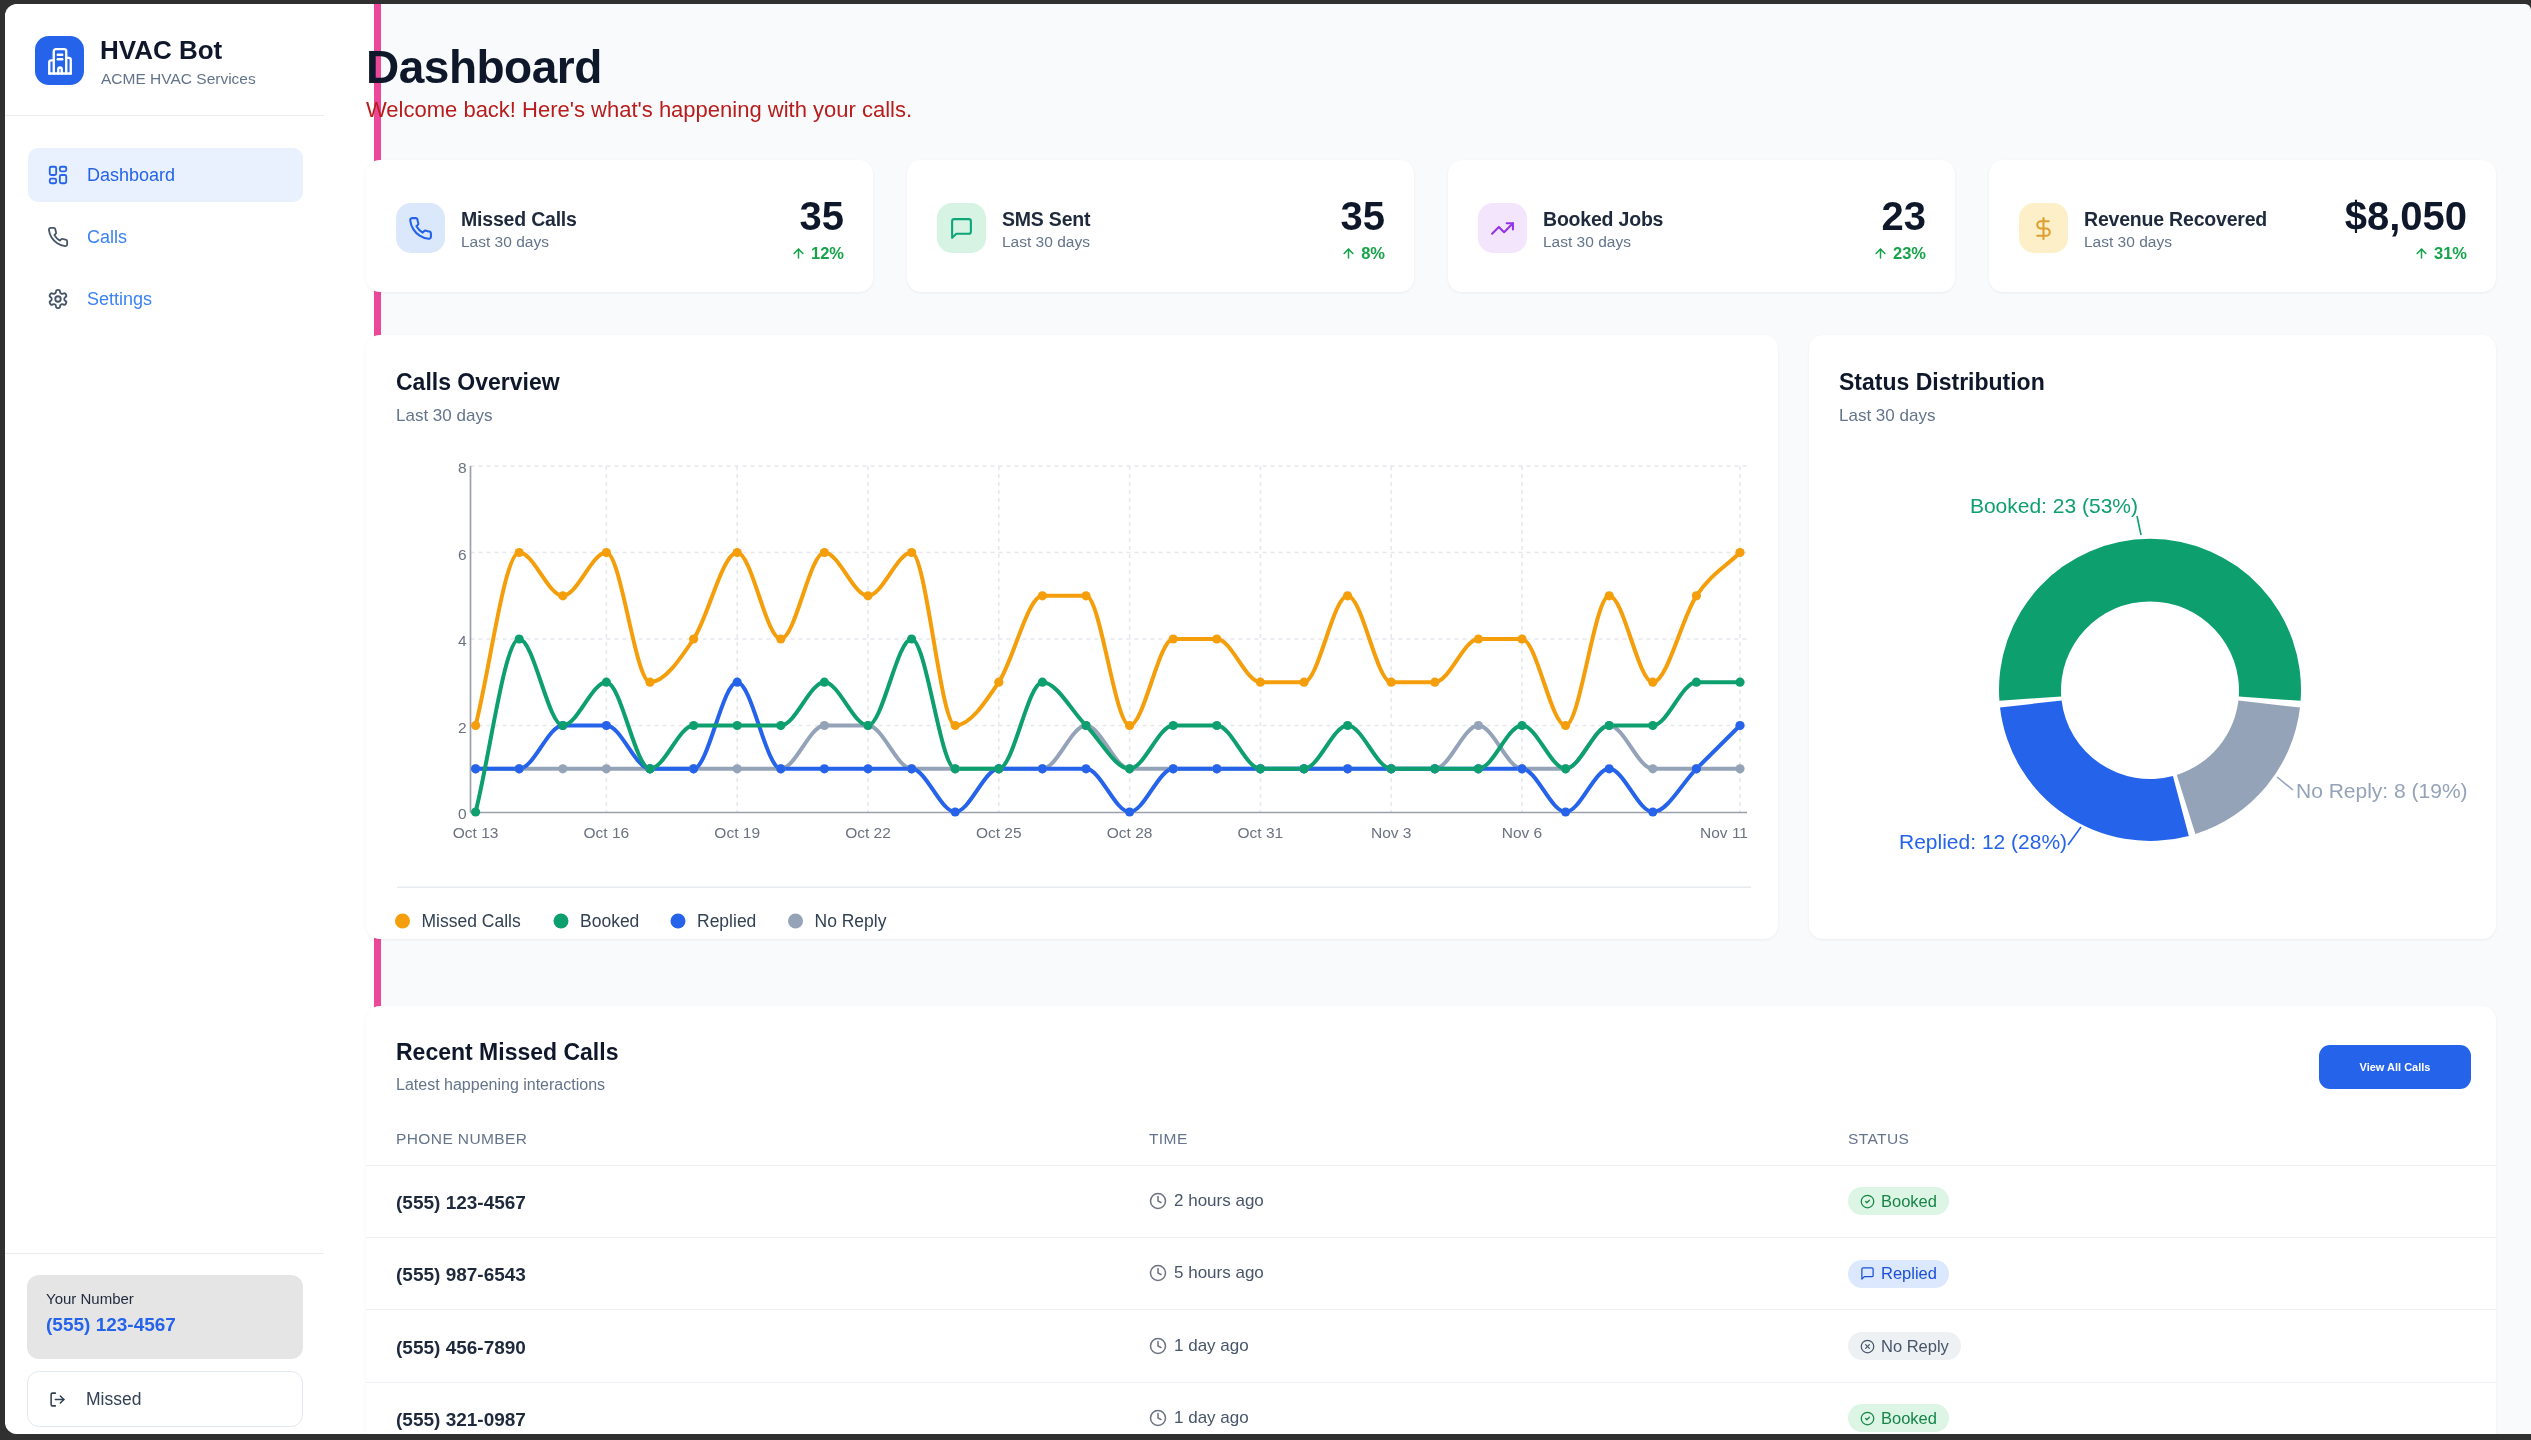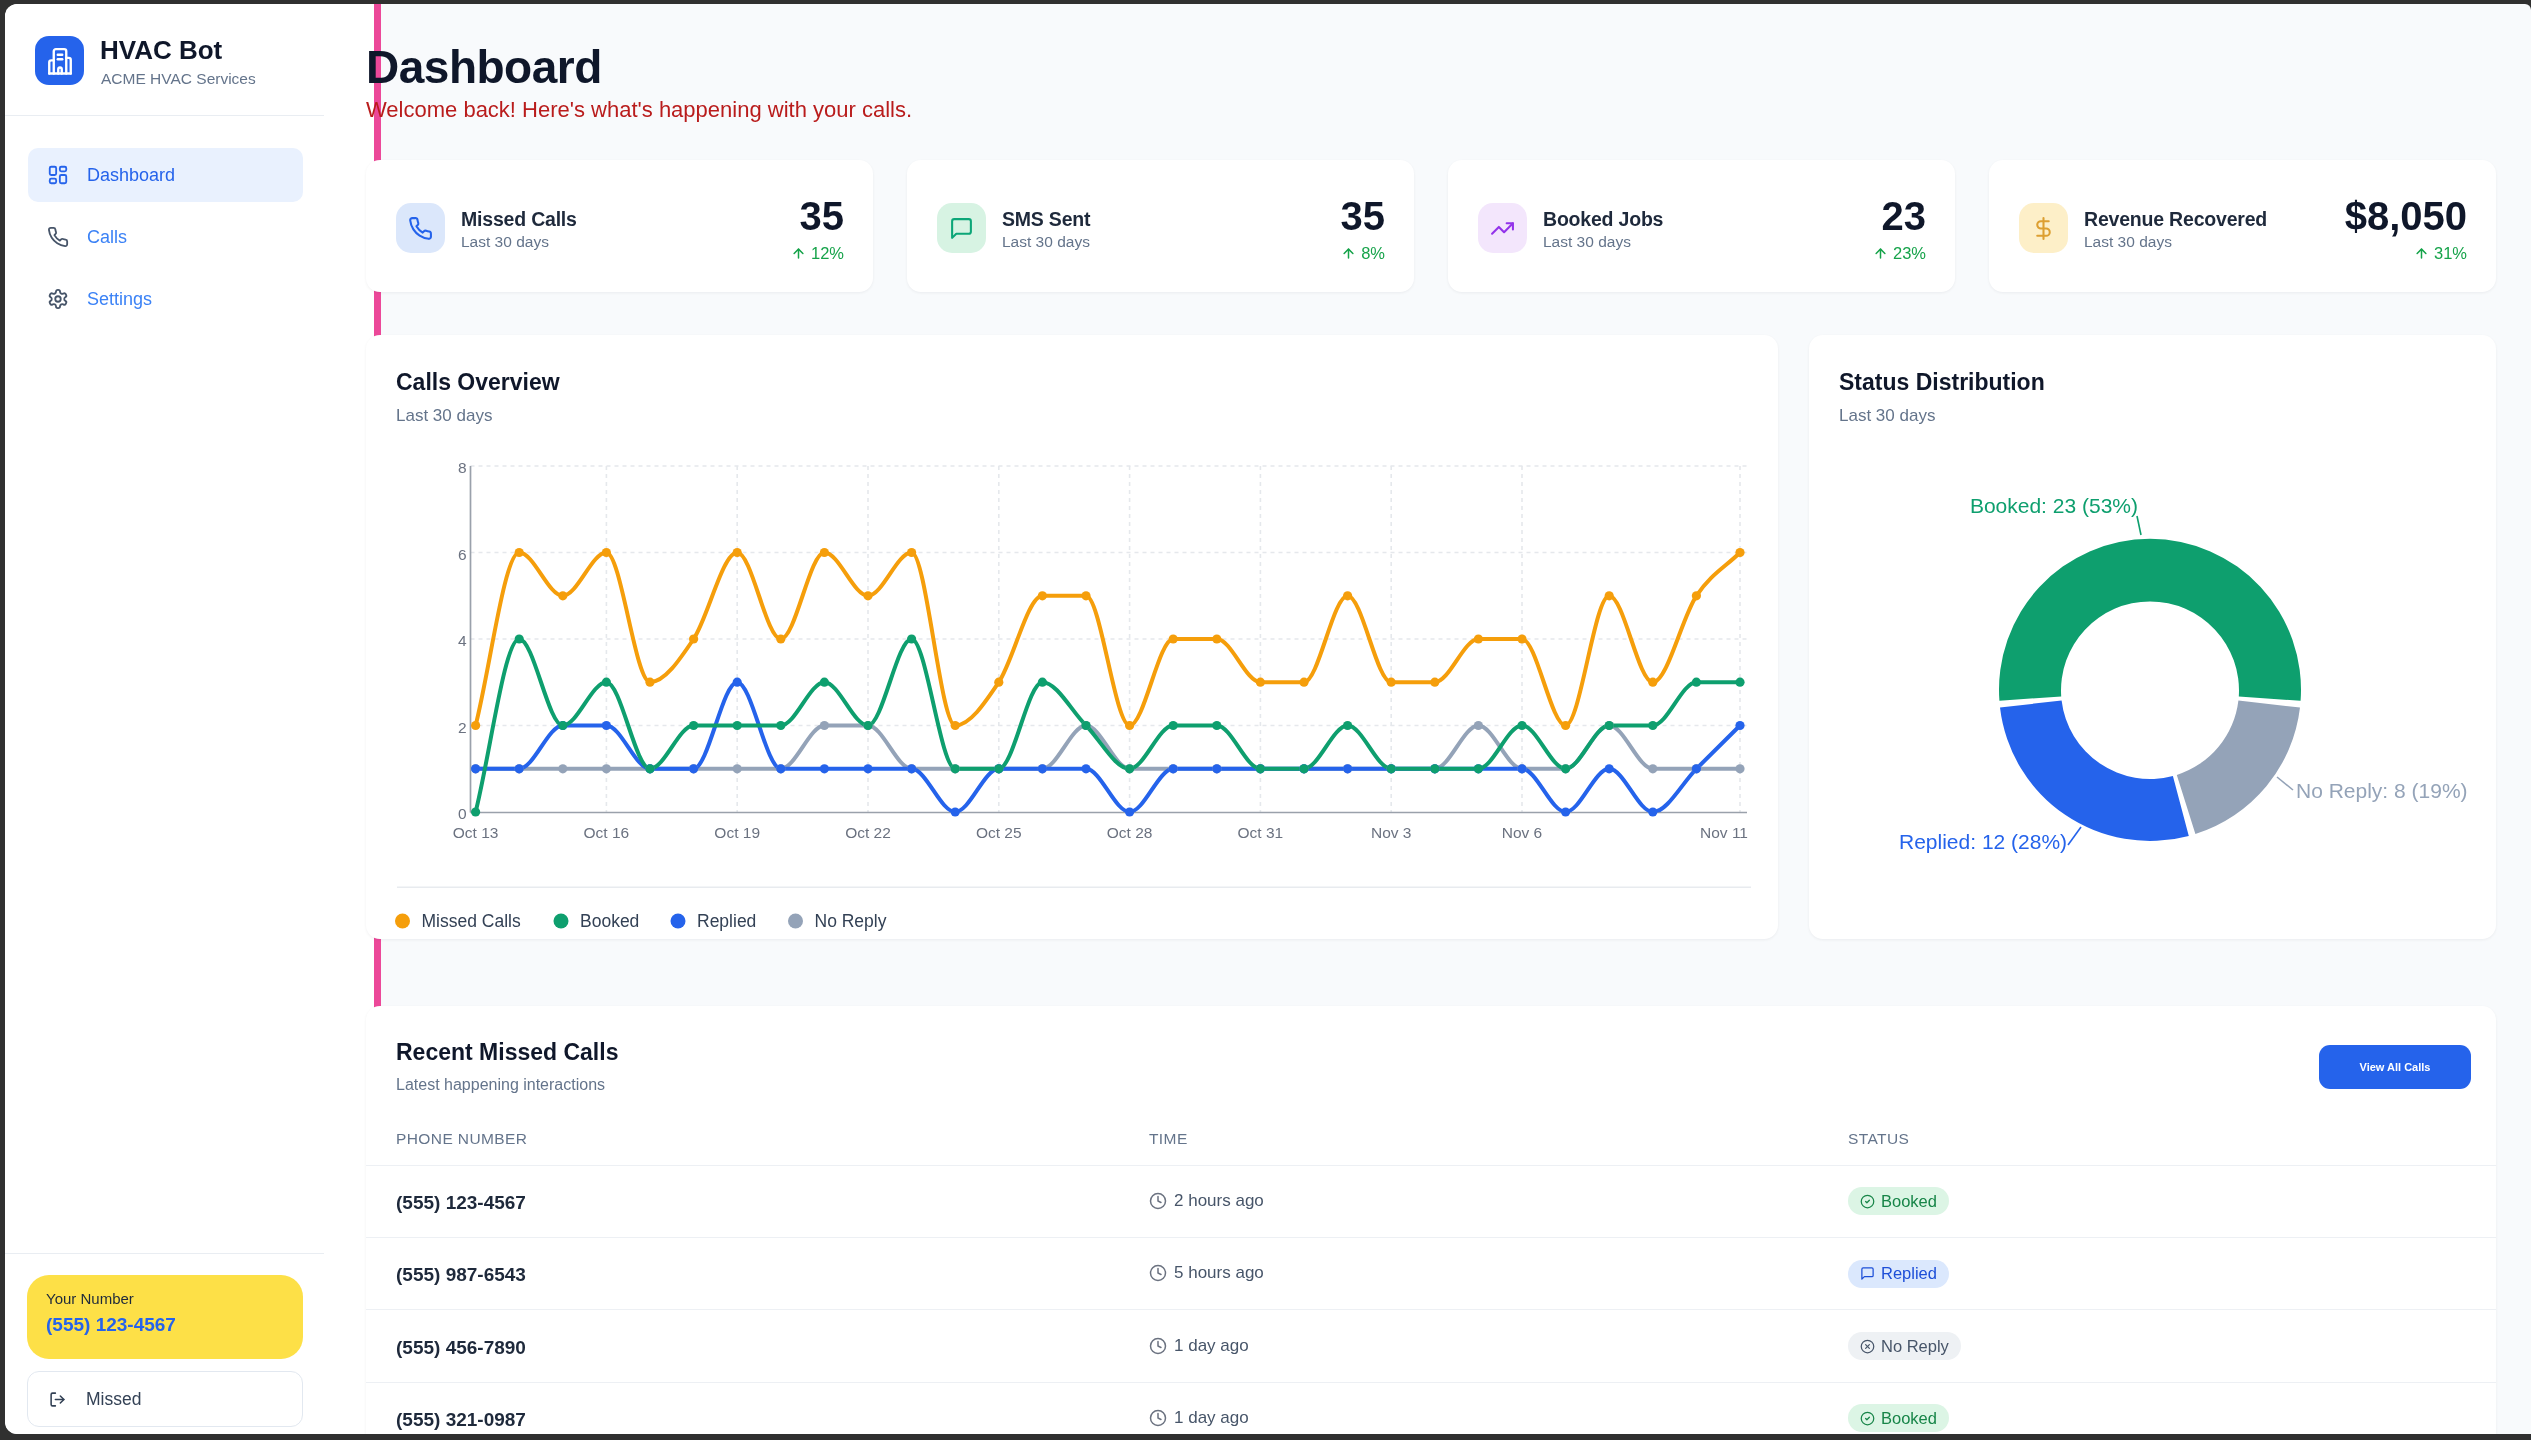--- a/index.html
+++ b/index.html
@@ -11,36 +11,36 @@
 
 #side { position:absolute; left:0; top:0; width:376px; height:1430px; background:#fff; border-right:7px solid #ec4899; border-radius:12px 0 0 12px; }
 #logo { position:absolute; left:30px; top:32px; width:49px; height:49px; border-radius:14px; background:#2563eb;
   display:flex; align-items:center; justify-content:center; }
 #brand { position:absolute; left:95px; top:31px; font-size:26px; font-weight:bold; color:#0f172a; }
 #brandsub { position:absolute; left:96px; top:66px; font-size:15.5px; color:#64748b; }
 .sdiv { position:absolute; left:0; width:319px; border-top:1px solid #e9edf2; }
 .nav { position:absolute; left:23px; width:275px; height:54px; border-radius:10px; display:flex; align-items:center; gap:18px; padding-left:19px;
   font-size:18px; color:#3b82f6; }
 .nav.active { background:#e9f1fe; color:#2563eb; }
-#yournum { position:absolute; left:22px; top:1271px; width:276px; height:84px; border-radius:22px; background:#fde047; padding:15px 19px; }
+#yournum { position:absolute; left:22px; top:1271px; width:276px; height:84px; border-radius:12px; background:#e5e5e5; padding:15px 19px; }
 #yournum .t1 { font-size:15px; color:#1e293b; font-weight:500; }
 #yournum .t2 { font-size:19px; color:#2563eb; font-weight:bold; margin-top:7px; }
 #logout { position:absolute; left:22px; top:1367px; width:276px; height:56px; border-radius:12px; background:#fff; border:1.5px solid #e2e8f0;
   display:flex; align-items:center; gap:20px; padding-left:21px; font-size:17.5px; color:#334155; }
 
 
 #h1 { position:absolute; left:361px; top:36px; font-size:46px; font-weight:bold; color:#0f172a; letter-spacing:-0.5px; }
 #h2 { position:absolute; left:361px; top:92.5px; font-size:22px; color:#b91c1c; }
 
 
 .stat .tile { position:absolute; left:30px; top:43px; width:49px; height:50px; border-radius:15px; display:flex; align-items:center; justify-content:center; }
 .stitle { position:absolute; left:95px; top:47.5px; font-size:19.5px; font-weight:bold; color:#1e293b; letter-spacing:-0.2px; }
 .ssub { position:absolute; left:95px; top:72.5px; font-size:15.5px; color:#64748b; }
 .snum { position:absolute; right:29px; top:33.5px; font-size:40px; font-weight:bold; color:#0f172a; }
-.sdelta { position:absolute; right:29px; top:84px; font-size:16.5px; color:#16a34a; display:flex; align-items:center; gap:5px; }
+.sdelta { position:absolute; right:29px; top:84px; font-size:16.5px; color:#16a34a; display:flex; align-items:center; gap:5px;font-weight:bold; }
 
 .ctitle { position:absolute; left:30px; top:34px; font-size:23px; font-weight:bold; color:#0f172a; }
 .csub { position:absolute; left:30px; top:71px; font-size:17px; color:#64748b; }
 
 
 #viewall { position:absolute; left:1953px; top:39px; width:152px; height:44px; background:#2563eb; border-radius:11px; color:#fff;
   font-size:11px; font-weight:bold; display:flex; align-items:center; justify-content:center; }
 .thead { position:absolute; top:123.5px; font-size:15.5px; color:#64748b; letter-spacing:.4px; }
 .tdiv { position:absolute; left:0; width:2130px; border-top:1px solid #edf0f4; }
 .trow { position:absolute; left:0; width:2130px; height:72px; }

